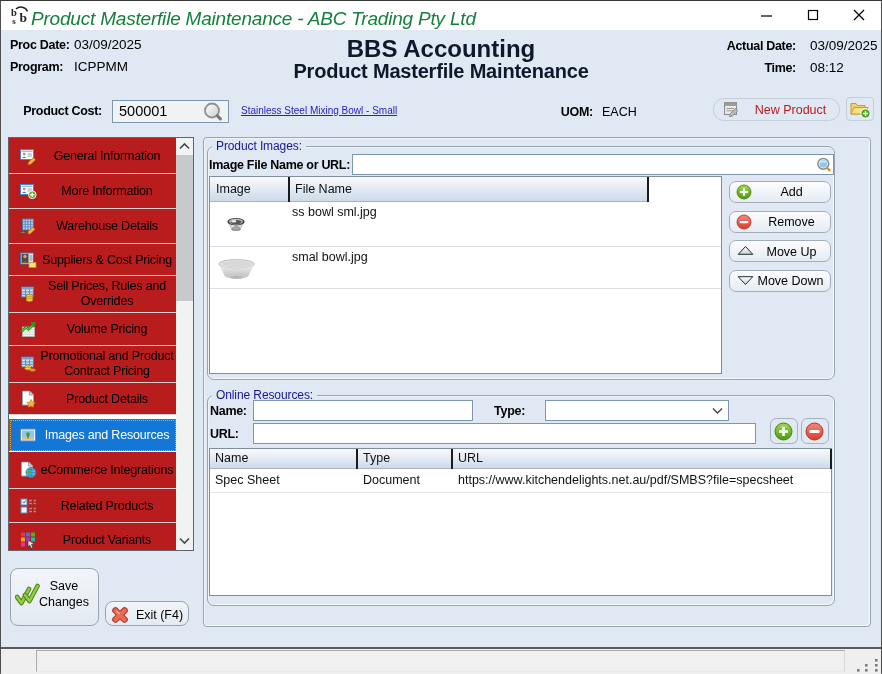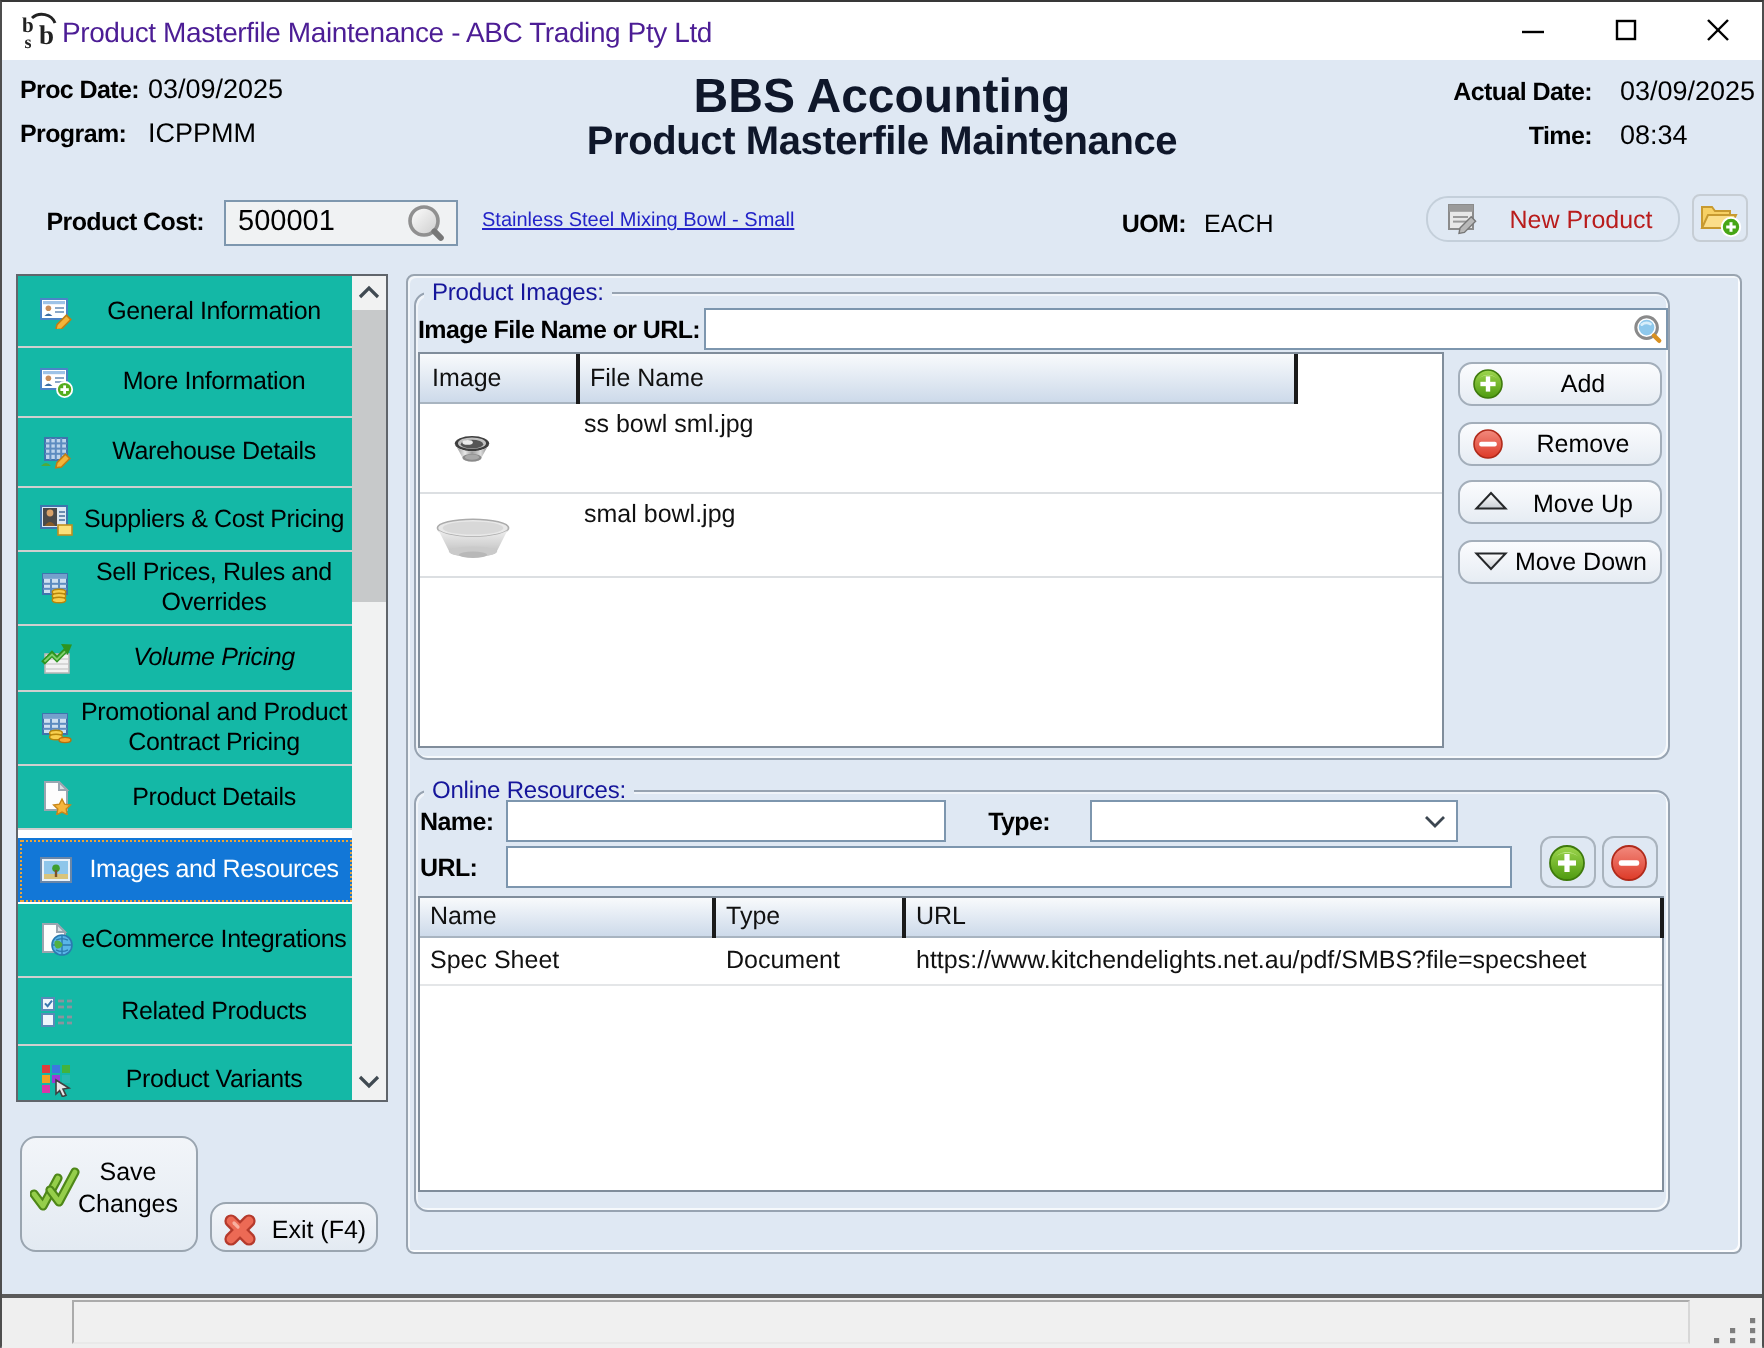--- a/index.html
+++ b/index.html
@@ -3,29 +3,29 @@
 <meta charset="utf-8">
 <style>
 * { margin:0; padding:0; box-sizing:border-box; }
 html,body { width:882px; height:674px; overflow:hidden; }
 body { font-family:"Liberation Sans", sans-serif; position:relative; background:#dfe8f3; }
 .abs { position:absolute; }
 .blbl { position:absolute; font-weight:bold; font-size:12.5px; color:#000; letter-spacing:-0.3px; white-space:nowrap; }
 .navy { color:#0f172a; font-weight:bold; }
 .win { position:absolute; inset:0; border:1px solid #4e4e4e; border-top-color:#383838; border-bottom-color:#7d7d7d; }
 .titlebar { position:absolute; left:1px; top:1px; right:1px; height:29px; background:#ffffff; }
-.titletext { position:absolute; left:31px; top:8px; font-size:14px; color:#4c1d95; letter-spacing:-0.2px; }
+.titletext { position:absolute; left:31px; top:8px; font-size:19px; color:#15803d; letter-spacing:-0.2px;font-style:italic; }
 .grp { position:absolute; border:1px solid #97a3b1; border-radius:7px; box-shadow:inset -1px -1px 0 #f6f9fc, inset 1px 1px 0 #f0f4f9; }
 .grplbl { position:absolute; font-size:12px; color:#16169b; background:#dfe8f3; padding:0 4px; white-space:nowrap; letter-spacing:-0.1px; }
 .inp { position:absolute; background:#ffffff; border:1px solid #7d96ae; }
 .btn { position:absolute; border:1px solid #a3aeba; border-radius:7px; background:linear-gradient(#fbfcfe,#e6ecf3); font-size:13px; color:#000; }
 .tbl { position:absolute; background:#ffffff; border:1px solid #808d9b; }
 .thead { position:absolute; background:linear-gradient(#f8fafc,#cddaea); }
 .cellt { position:absolute; font-size:12.5px; color:#111; white-space:nowrap; }
-.sbrow { position:absolute; left:0; width:167px; border-bottom:1px solid #cfcfcf; background:#14b8a6; }
+.sbrow { position:absolute; left:0; width:167px; border-bottom:1px solid #cfcfcf; background:#b91c1c; }
 .sbtxt { position:absolute; left:29px; right:0; top:50%; transform:translateY(-50%); text-align:center; font-size:12.5px; color:#000; line-height:15px; letter-spacing:-0.2px; }
 .sbicon { position:absolute; left:11px; top:50%; transform:translateY(-50%); width:17px; height:17px; }
 </style>
 </head>
 <body>
 
 <div class="win"></div>
 
 <div class="titlebar"></div>
 <div class="abs" style="left:10px; top:5px; width:20px; height:20px;">
@@ -46,21 +46,21 @@
 
 <div class="blbl" style="left:10px; top:38px;">Proc Date:</div>
 <div class="abs" style="left:74px; top:37px; font-size:13.5px;">03/09/2025</div>
 <div class="blbl" style="left:10px; top:60px;">Program:</div>
 <div class="abs" style="left:74px; top:59px; font-size:13.5px;">ICPPMM</div>
 <div class="abs navy" style="left:0; top:35px; width:882px; text-align:center; font-size:24px;">BBS Accounting</div>
 <div class="abs navy" style="left:0; top:60px; width:882px; text-align:center; font-size:20px; letter-spacing:-0.2px;">Product Masterfile Maintenance</div>
 <div class="blbl" style="left:576px; top:39px; width:220px; text-align:right;">Actual Date:</div>
 <div class="abs" style="left:810px; top:38px; font-size:13.5px;">03/09/2025</div>
 <div class="blbl" style="left:576px; top:61px; width:220px; text-align:right;">Time:</div>
-<div class="abs" style="left:810px; top:60px; font-size:13.5px;">08:34</div>
+<div class="abs" style="left:810px; top:60px; font-size:13.5px;">08:12</div>
 
 <div class="blbl" style="left:0px; top:104px; width:102px; text-align:right;">Product Cost:</div>
 <div class="inp" style="left:112px; top:100px; width:117px; height:23px; background:#f0f2f3; border-width:1.5px; border-color:#7e97ae;"></div>
 <div class="abs" style="left:119px; top:103px; font-size:14.5px;">500001</div>
 <svg class="abs" style="left:202px; top:101px;" width="22" height="22" viewBox="0 0 22 22">
 <defs>
       <linearGradient id="lens" x1="0" y1="0" x2="1" y2="1">
         <stop offset="0" stop-color="#ffffff"></stop>
         <stop offset="1" stop-color="#cccccc"></stop>
       </linearGradient>
@@ -169,21 +169,21 @@
         <rect x="2.5" y="6.5" width="12" height="9.5" fill="#f2f2f2" stroke="#b8b8b8" stroke-width="0.8"></rect>
         <g stroke="#d0d0d0" stroke-width="0.8">
           <line x1="3" y1="9" x2="14" y2="9"></line>
           <line x1="3" y1="11.5" x2="14" y2="11.5"></line>
           <line x1="3" y1="14" x2="14" y2="14"></line>
         </g>
         <path d="M1.5 11 L6 6.5 L8.5 9 L13 4.5" fill="none" stroke="#2e9420" stroke-width="2.6"></path>
         <path d="M10.5 1.5 L16 1.8 L13.8 7 Z" fill="#2e9420"></path>
         <path d="M2.2 10.2 L6 6.8 L8.5 9.2 L12.5 5.2" fill="none" stroke="#7ed06a" stroke-width="1"></path>
       </svg>
-<div class="sbtxt" style="white-space:nowrap;font-style:italic;">Volume Pricing</div>
+<div class="sbtxt" style="white-space:nowrap;">Volume Pricing</div>
     </div>
 <div class="sbrow" style="top:245px; height:32px; border-bottom:none;">
 <svg class="sbicon" viewBox="0 0 17 17">
         <path d="M2.5 0.5 L9.5 0.5 L13.5 4.5 L13.5 14.5 L2.5 14.5 Z" fill="#fdfdfd" stroke="#9aa5b0"></path>
         <path d="M9.5 0.5 L9.5 4.5 L13.5 4.5 Z" fill="#d8dde2" stroke="#9aa5b0"></path>
         <path d="M11 9 L12.3 11.6 L15.2 12 L13.1 14 L13.6 16.8 L11 15.5 L8.4 16.8 L8.9 14 L6.8 12 L9.7 11.6 Z" fill="#f7b63d" stroke="#c8871a" stroke-width="0.7"></path>
       </svg>
 <div class="sbtxt" style="white-space:nowrap;">Product Details</div>
     </div>
 <div class="sbrow" style="top:208px; height:37px;">

